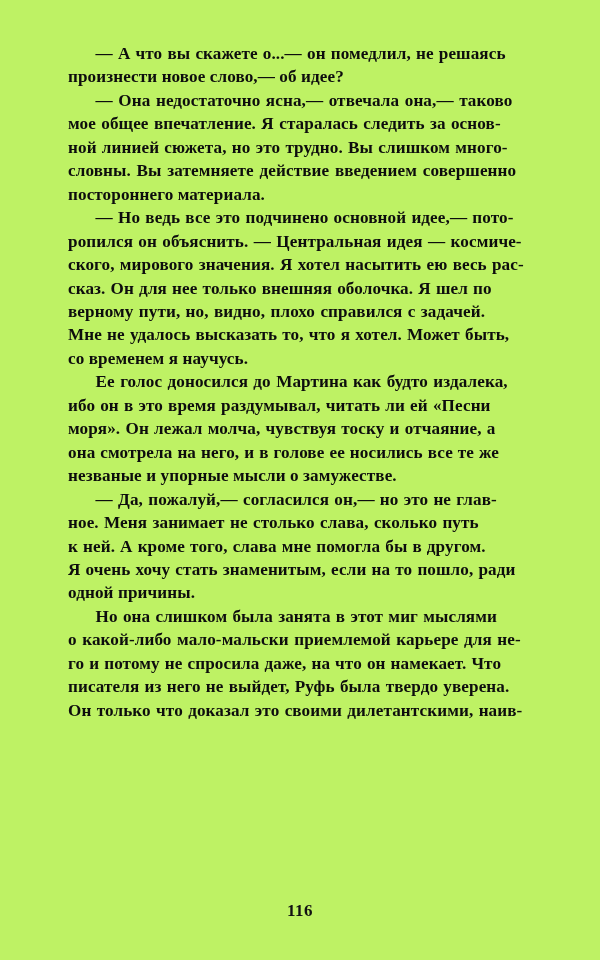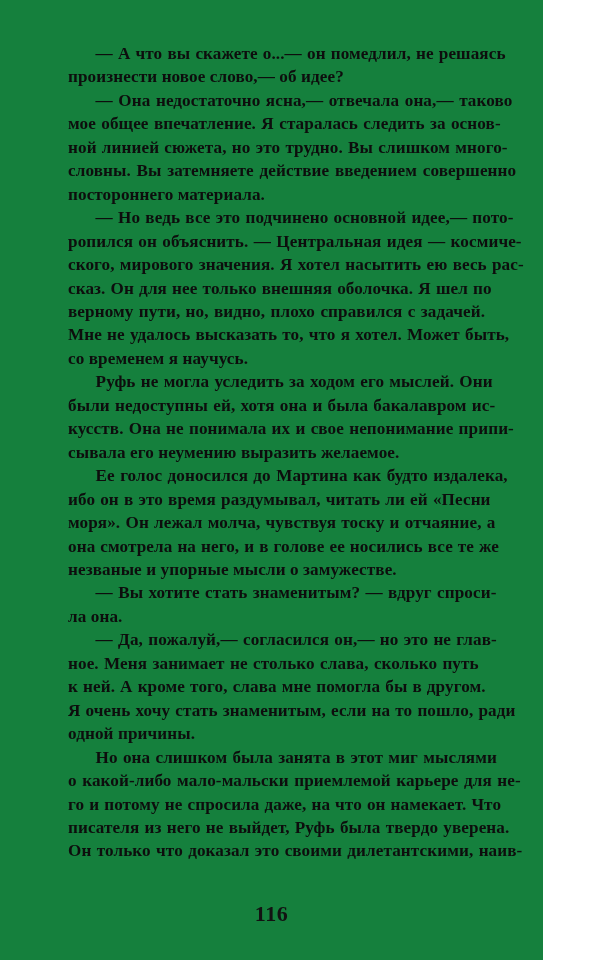--- a/index.html
+++ b/index.html
@@ -3,23 +3,23 @@
 <meta charset="utf-8">
 <title>Page 116</title>
 <style>
   html, body {
     margin: 0;
     padding: 0;
     background: #ffffff;
   }
   .page {
     position: relative;
-    width: 543px;
+    width: 600px;
     height: 960px;
-    background: #15803d;
+    background: #bef264;
     overflow: hidden;
     font-family: "Liberation Serif", "DejaVu Serif", serif;
   }
   .text-block {
     position: absolute;
     left: 68px;
     top: 42px;
     width: 464px;
   }
   .line {
@@ -33,21 +33,21 @@
     font-stretch: semi-condensed;
     transform: scaleX(0.985);
     transform-origin: left center;
   }
   .page-number {
     position: absolute;
     left: 0;
     right: 0;
     top: 901px;
     text-align: center;
-    font-size: 22px;
+    font-size: 17px;
     font-weight: 700;
     color: #121212;
     font-family: "Liberation Serif", "DejaVu Serif", serif;
     letter-spacing: 0.5px;
   }
 </style>
 </head>
 <body>
 
 <div class="page">
@@ -67,35 +67,25 @@
       <div class="paragraph">
         <span class="line" style="text-indent: 28px; word-spacing: 0.87px;">— Но ведь все это подчинено основной идее,— пото-</span>
         <span class="line" style="word-spacing: 0.994px;">ропился он объяснить. — Центральная идея — космиче-</span>
         <span class="line" style="word-spacing: 0.87px;">ского, мирового значения. Я хотел насытить ею весь рас-</span>
         <span class="line" style="word-spacing: 0.773px;">сказ. Он для нее только внешняя оболочка. Я шел по</span>
         <span class="line" style="word-spacing: 0.994px;">верному пути, но, видно, плохо справился с задачей.</span>
         <span class="line" style="word-spacing: 0.773px;">Мне не удалось высказать то, что я хотел. Может быть,</span>
         <span class="line">со временем я научусь.</span>
       </div>
       <div class="paragraph">
-        <span class="line" style="text-indent: 28px; word-spacing: 0.87px;">Руфь не могла уследить за ходом его мыслей. Они</span>
-        <span class="line" style="word-spacing: 0.87px;">были недоступны ей, хотя она и была бакалавром ис-</span>
-        <span class="line" style="word-spacing: 0.87px;">кусств. Она не понимала их и свое непонимание припи-</span>
-        <span class="line">сывала его неумению выразить желаемое.</span>
-      </div>
-      <div class="paragraph">
         <span class="line" style="text-indent: 28px; word-spacing: 0.994px;">Ее голос доносился до Мартина как будто издалека,</span>
         <span class="line" style="word-spacing: 0.773px;">ибо он в это время раздумывал, читать ли ей «Песни</span>
         <span class="line" style="word-spacing: 0.87px;">моря». Он лежал молча, чувствуя тоску и отчаяние, а</span>
         <span class="line" style="word-spacing: 0.633px;">она смотрела на него, и в голове ее носились все те же</span>
         <span class="line">незваные и упорные мысли о замужестве.</span>
-      </div>
-      <div class="paragraph">
-        <span class="line" style="text-indent: 28px; word-spacing: 0.994px;">— Вы хотите стать знаменитым? — вдруг спроси-</span>
-        <span class="line">ла она.</span>
       </div>
       <div class="paragraph">
         <span class="line" style="text-indent: 28px; word-spacing: 0.87px;">— Да, пожалуй,— согласился он,— но это не глав-</span>
         <span class="line" style="word-spacing: 0.994px;">ное. Меня занимает не столько слава, сколько путь</span>
         <span class="line" style="word-spacing: 0.696px;">к ней. А кроме того, слава мне помогла бы в другом.</span>
         <span class="line" style="word-spacing: 0.773px;">Я очень хочу стать знаменитым, если на то пошло, ради</span>
         <span class="line">одной причины.</span>
       </div>
       <div class="paragraph">
         <span class="line" style="text-indent: 28px; word-spacing: 0.87px;">Но она слишком была занята в этот миг мыслями</span>

